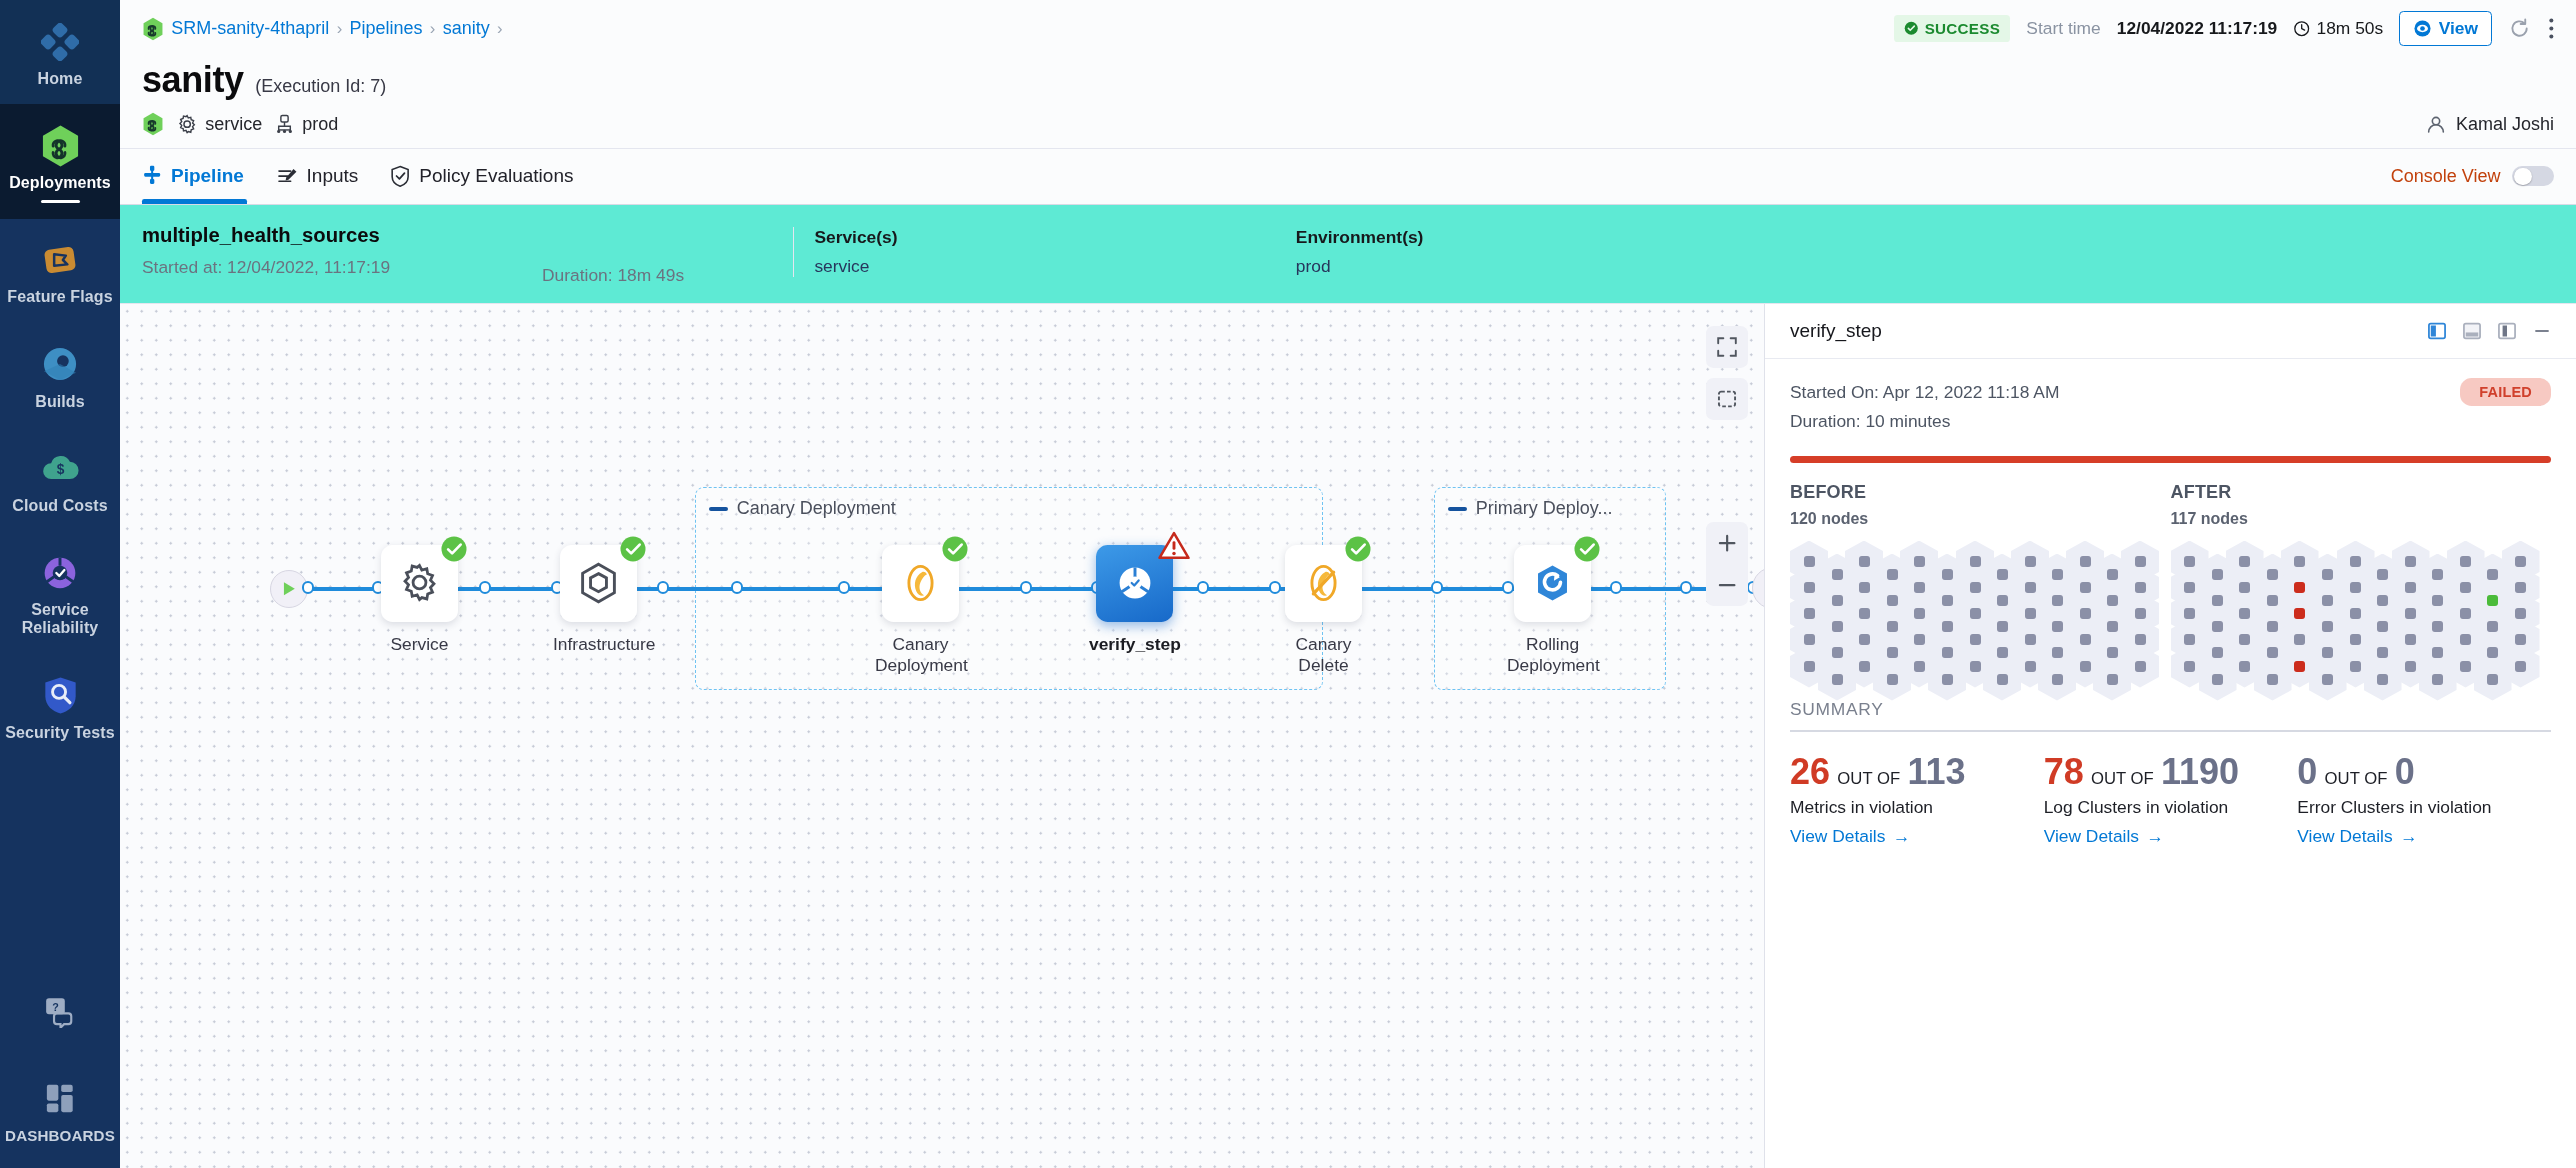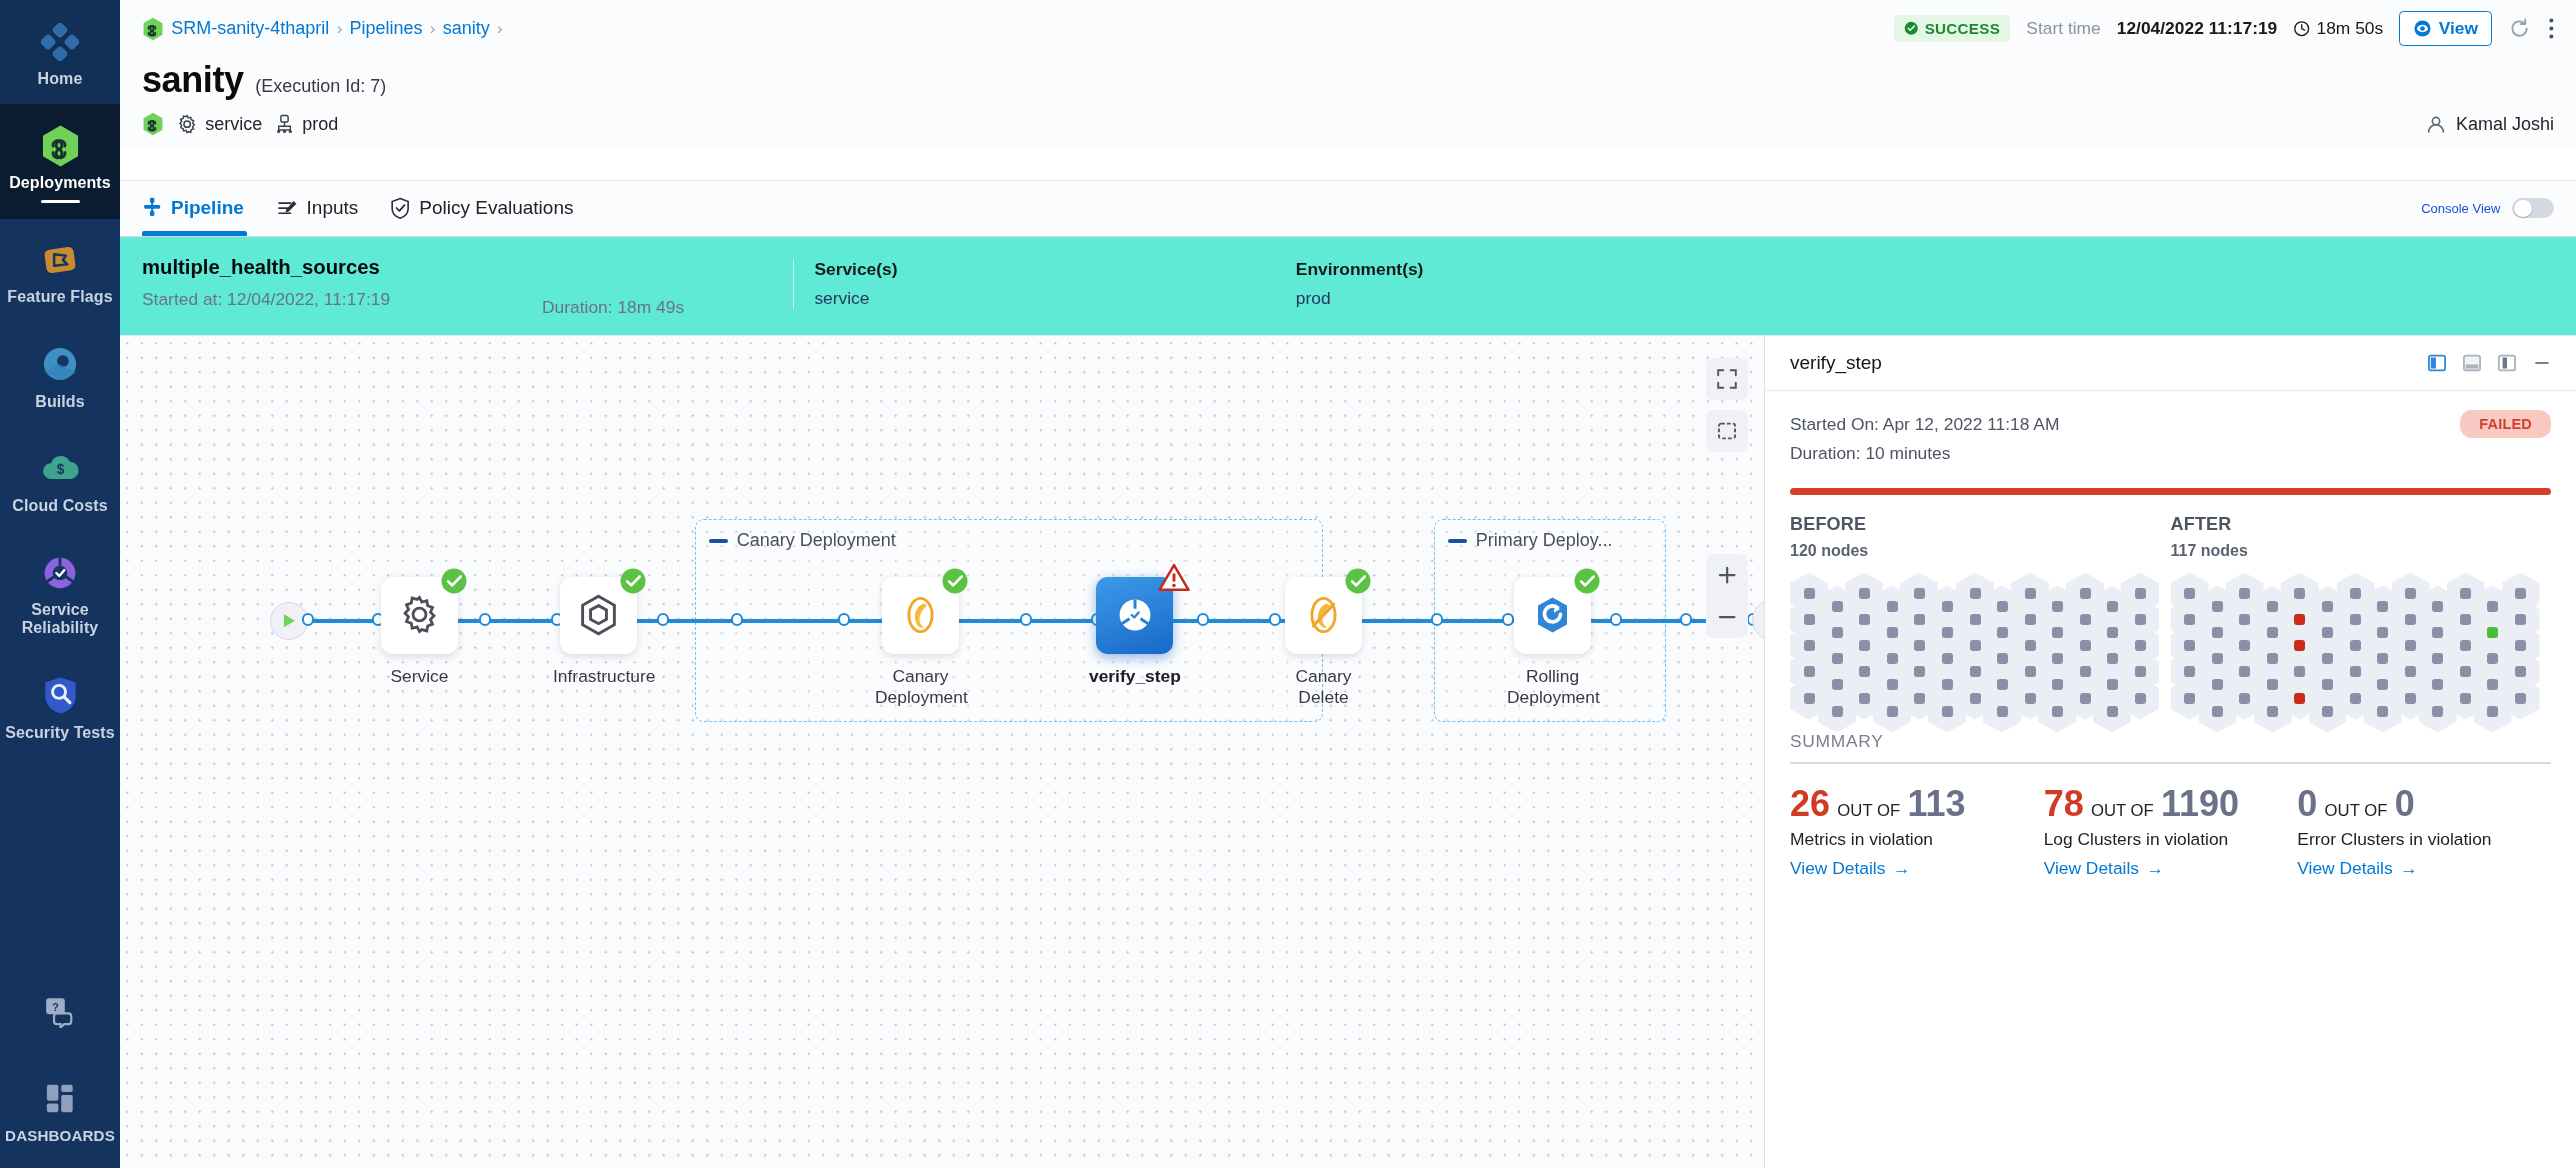--- a/index.html
+++ b/index.html
@@ -68,33 +68,33 @@
   .title-row { display: flex; align-items: baseline; gap: 11.6px; }
   .pipeline-title { font-size: 36px; font-weight: 700; color: #0b0b0d; letter-spacing: -0.4px; }
   .exec-id { font-size: 18px; color: #383946; }
   .chips { display: flex; align-items: center; gap: 13px; margin-top: 11.6px; padding-bottom: 11.6px;}
   .chip { display: flex; align-items: center; gap: 8px; font-size: 18px; color: #25262c; }
   .user-right { margin-left: auto; display: flex; align-items: center; gap: 8.7px; font-size: 18px; color: #25262c;}
 
   
   .tabsbar {
     height: 57px; flex: 0 0 57px; border-top: 0.7px solid #e4e6ef; border-bottom: 0.7px solid #d9dae5;
-    background: #fbfcfd; display: flex; align-items: stretch; padding: 0 22px; margin-top: 32px;
+    background: #fbfcfd; display: flex; align-items: stretch; padding: 0 22px;
   }
   .tab {
     display: flex; align-items: center; gap: 8.7px; padding: 0 16px;
     font-size: 19px; color: #22222a; cursor: pointer; position: relative;
   }
   .tab:first-child { padding-left: 0; }
   .tab.active { color: #0278d5; font-weight: 700; }
   .tab.active::after {
     content: ""; position: absolute; left: 0; right: 13px; bottom: 0;
     height: 4.4px; background: #0278d5; border-radius: 2.2px 2.2px 0 0;
   }
-  .console-view { margin-left: auto; display: flex; align-items: center; gap: 11.6px; font-size: 13px; color: #1d4ed8; }
+  .console-view { margin-left: auto; display: flex; align-items: center; gap: 11.6px; font-size: 18px; color: #c2410c; }
   .toggle {
     width: 42px; height: 20.3px; border-radius: 10.2px; background: #d5d8e3; position: relative; cursor: pointer;
   }
   .toggle .knob {
     position: absolute; width: 17.4px; height: 17.4px; border-radius: 50%; background: #fff;
     top: 1.5px; left: 2.2px; box-shadow: 0 0.7px 1.5px rgba(0,0,0,.3);
   }
 
   
   .stagebar { padding: 19px 22px 17.4px; display: flex; align-items: flex-start; background:#5eead4;}

